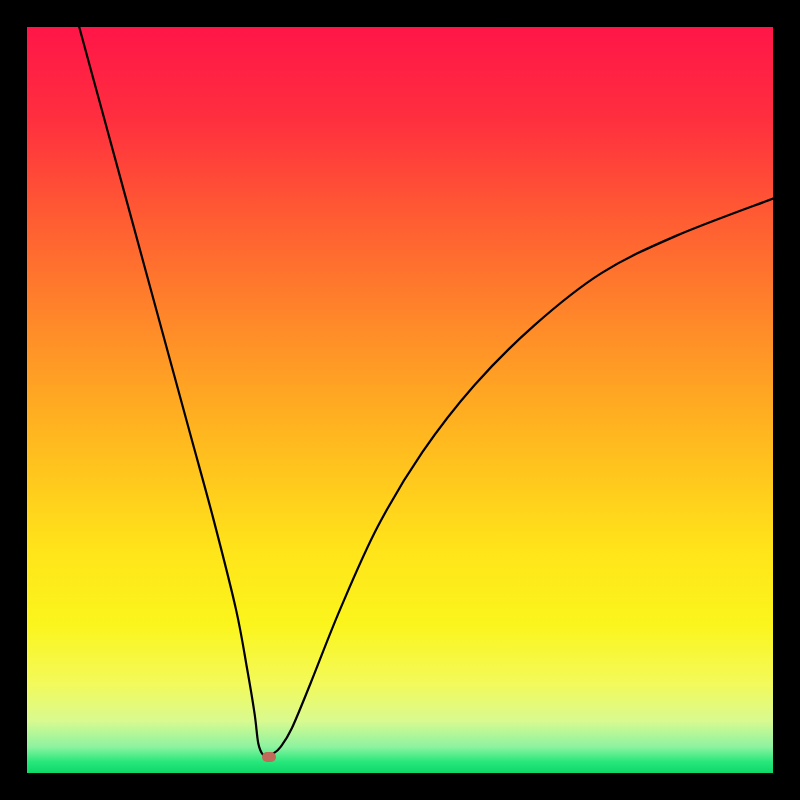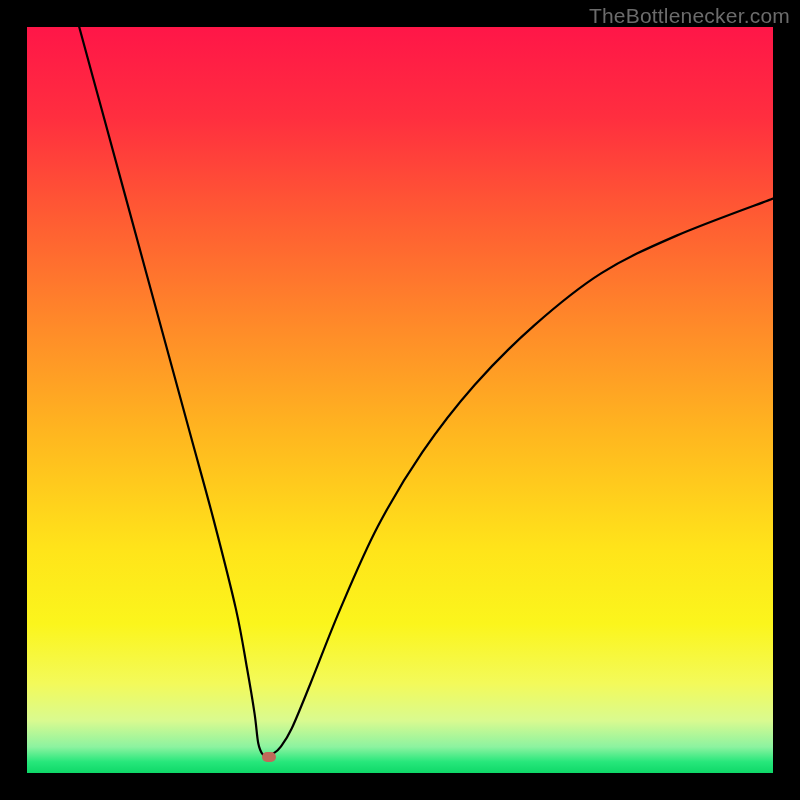--- a/index.html
+++ b/index.html
@@ -55,21 +55,20 @@
     background: #c06a5a;
     transform: translate(-50%, -50%);
     z-index: 4;
   }
 </style>
 </head>
 <body>
 
 <div class="frame">
 
-  <div class="watermark">TheBottlenecker.com</div>
 
   <div class="plot-area">
 
     <svg class="bg" viewBox="0 0 746 746" preserveAspectRatio="none">
       <defs>
         <linearGradient id="grad" x1="0" y1="0" x2="0" y2="1">
             <stop offset="0%" stop-color="#ff1648"></stop>
             <stop offset="12%" stop-color="#ff2e3f"></stop>
             <stop offset="25%" stop-color="#ff5a33"></stop>
             <stop offset="40%" stop-color="#ff8a29"></stop>

